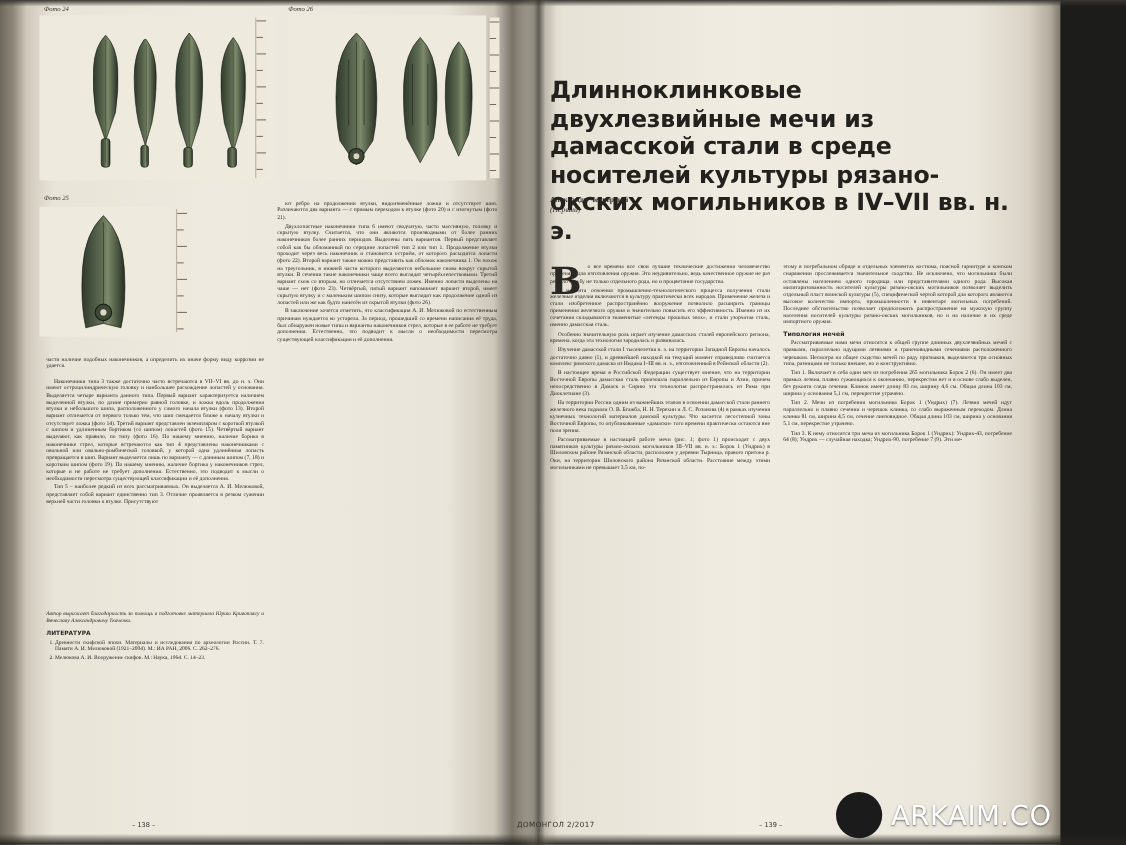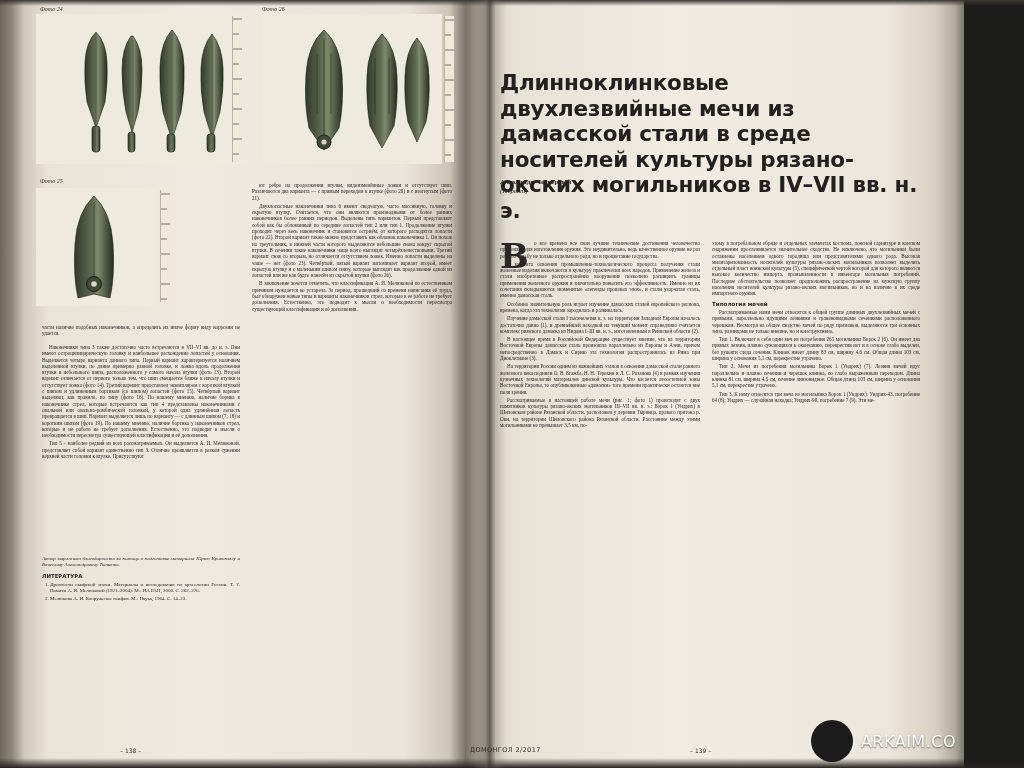--- a/index.html
+++ b/index.html
@@ -49,21 +49,21 @@
 
   .folio{position:absolute;bottom:14px;font-size:6px;color:#34322c;font-family:"DejaVu Sans",sans-serif;}
   .folio.center{left:470px;font-size:6.5px;letter-spacing:.4px;}
 
   
   .wm{
     position:absolute;right:8px;bottom:6px;display:flex;align-items:center;gap:8px;
     font-family:"DejaVu Sans",sans-serif;
   }
   .wm .dot{width:42px;height:42px;border-radius:50%;background:#1b1b1b;}
-  .wm .txt{color:#ffffff;font-size:16px;letter-spacing:.5px;text-shadow:0 1px 2px rgba(0,0,0,.6);}
+  .wm .txt{color:#ffffff;font-size:25px;letter-spacing:.5px;text-shadow:0 1px 2px rgba(0,0,0,.6);}
 
   .lit-title{font-family:"DejaVu Sans",sans-serif;font-weight:700;font-size:5.4px;margin:5px 0 2px 0;}
   .thanks{font-size:5px;line-height:6.2px;font-style:italic;margin-top:4px;}
   ol.lit{margin:0;padding-left:8px;font-size:5px;line-height:6.2px;}
   ol.lit li{margin-bottom:2px;}
 </style>
 </head>
 <body>
 
 <div class="page">

